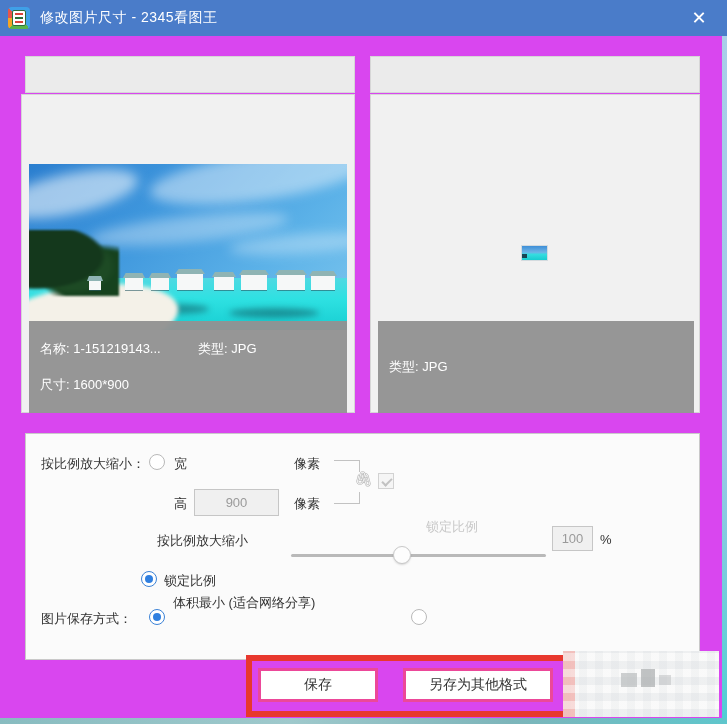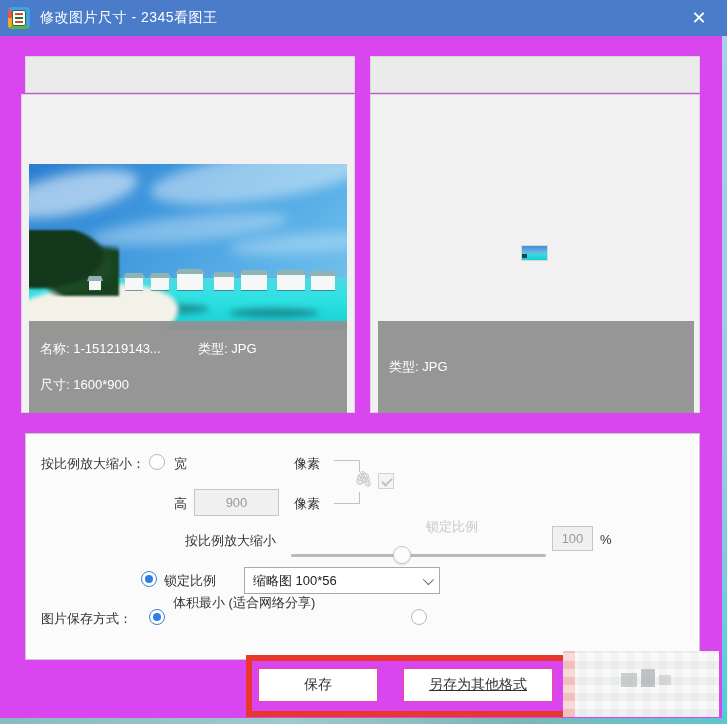--- a/index.html
+++ b/index.html
@@ -70,24 +70,24 @@
   .chain { font-size:15px; color:#b5b5b5; }
   .checkbox { width:16px; height:16px; border:1px solid #d2d2d2; background:#f5f5f5; position:relative; }
   .checkbox.checked:after { content:""; position:absolute; left:3px; top:4px; width:8px; height:4px; border-left:2px solid #c2c2c2; border-bottom:2px solid #c2c2c2; transform:rotate(-45deg); }
   .disabled-label { color:#c8c8c8; }
   .slider-track { width:255px; height:3px; background:#b9b9b9; border-radius:2px; position:relative; }
   .slider-thumb { position:absolute; left:102px; top:-8px; width:18px; height:18px; border-radius:50%; background:#fdfdfd; border:1px solid #c9c9c9; box-shadow:0 1px 2px rgba(0,0,0,.15); }
   .dropdown { width:196px; height:27px; background:#fff; border:1px solid #a9a9a9; display:flex; align-items:center; padding:0 8px; font-size:13px; color:#222; justify-content:space-between; }
   .chev { width:8px; height:8px; border-right:1px solid #666; border-bottom:1px solid #666; transform:rotate(45deg) translateY(-2px); }
 
   
-  .btn { position:absolute; top:668px; height:34px; background:#fff; border:1px solid #ec4899; font-size:14px; color:#333;
+  .btn { position:absolute; top:668px; height:34px; background:#fff; border:3px solid #ec4899; font-size:14px; color:#333;
     display:flex; align-items:center; justify-content:center; cursor:pointer; }
   .btn.save { left:258px; width:120px; }
-  .btn.saveas { left:403px; width:150px;text-decoration:underline; }
+  .btn.saveas { left:403px; width:150px; }
   .red-annotation { position:absolute; left:246px; top:655px; width:326px; height:62px; border:6px solid #e8382e; pointer-events:none; }
   .mosaic { position:absolute; left:563px; top:651px; width:156px; height:66px; background:#fdfdfd;
     background-image:
       repeating-linear-gradient(0deg, rgba(225,228,230,.5) 0 8px, rgba(246,246,246,.4) 8px 16px),
       repeating-linear-gradient(90deg, rgba(228,230,232,.5) 0 8px, rgba(250,250,250,.4) 8px 16px);
   }
   .mosaic .blob { position:absolute; background:#b9bcbe; opacity:.7; }
   .mosaic .b1 { left:58px; top:22px; width:16px; height:14px; }
   .mosaic .b2 { left:78px; top:18px; width:14px; height:18px; background:#a9acae; }
   .mosaic .b3 { left:96px; top:24px; width:12px; height:10px; opacity:.5; }
@@ -170,33 +170,29 @@
     <div class="abs" style="left:148px;top:61px;">高</div>
     <div class="abs num-input" style="left:168px;top:55px;width:85px;height:27px;">900</div>
     <div class="abs" style="left:268px;top:61px;">像素</div>
 
     <div class="abs bracket-top" style="left:308px;top:26px;"></div>
     <div class="abs bracket-bot" style="left:308px;top:58px;"></div>
     <div class="abs chain" style="left:328px;top:36px;">🖇</div>
     <div class="abs checkbox checked" style="left:352px;top:39px;"></div>
     <div class="abs disabled-label" style="left:400px;top:40px;margin-top:44px;">锁定比例</div>
 
-    <div class="abs" style="left:131px;top:98px;margin-left:28px;">按比例放大缩小</div>
+    <div class="abs" style="left:131px;top:98px;">按比例放大缩小</div>
     <div class="abs slider-track" style="left:265px;top:104px;">
       <div class="slider-thumb"></div>
     </div>
     <div class="abs num-input" style="left:526px;top:92px;width:41px;height:25px;">100</div>
     <div class="abs" style="left:574px;top:98px;">%</div>
 
     <div class="abs radio checked" style="left:115px;top:137px;"></div>
     <div class="abs" style="left:138px;top:138px;">锁定比例</div>
-    <div class="abs dropdown" style="left:218px;top:133px;">
-      <span>缩略图 100*56</span>
-      <span class="chev"></span>
-    </div>
 
     <div class="abs" style="left:15px;top:176px;">图片保存方式：</div>
     <div class="abs radio checked" style="left:123px;top:175px;"></div>
     <div class="abs" style="left:147px;top:160px;">体积最小 (适合网络分享)</div>
     <div class="abs radio" style="left:385px;top:175px;"></div>
   </div>
 
   <div class="btn save">保存</div>
   <div class="btn saveas">另存为其他格式</div>
   <div class="red-annotation"></div>

